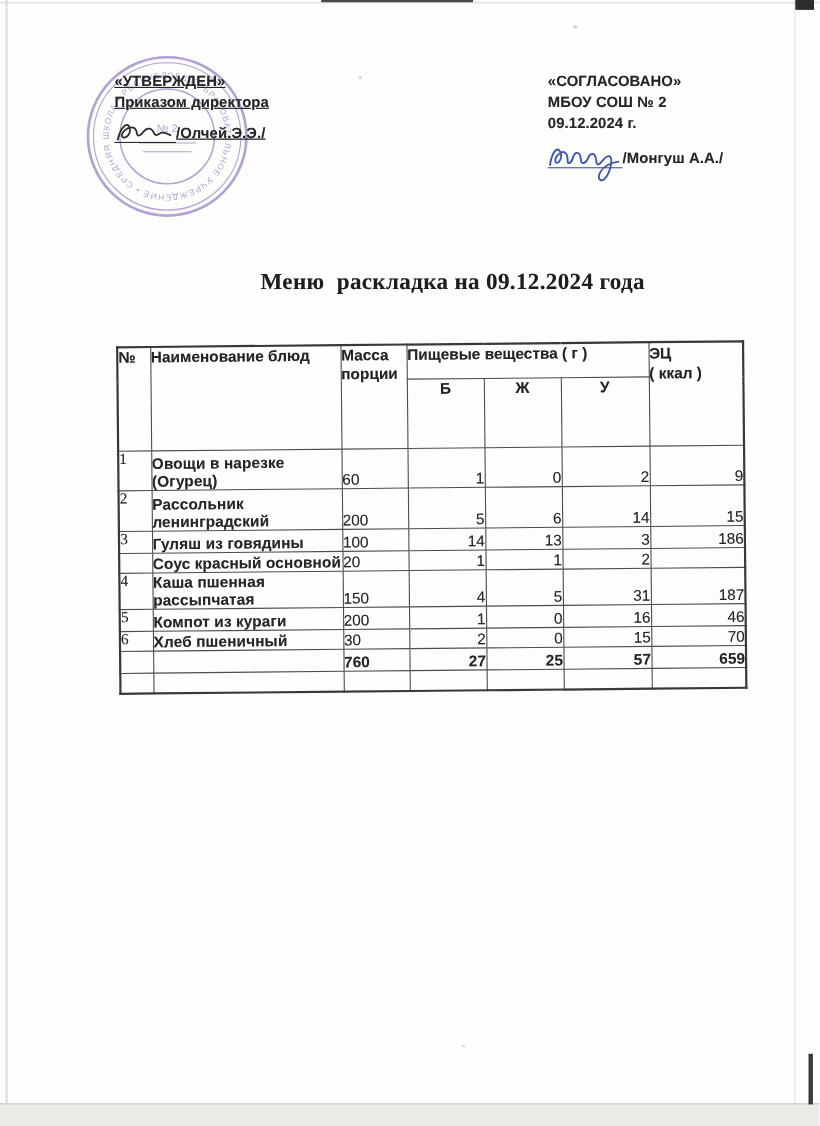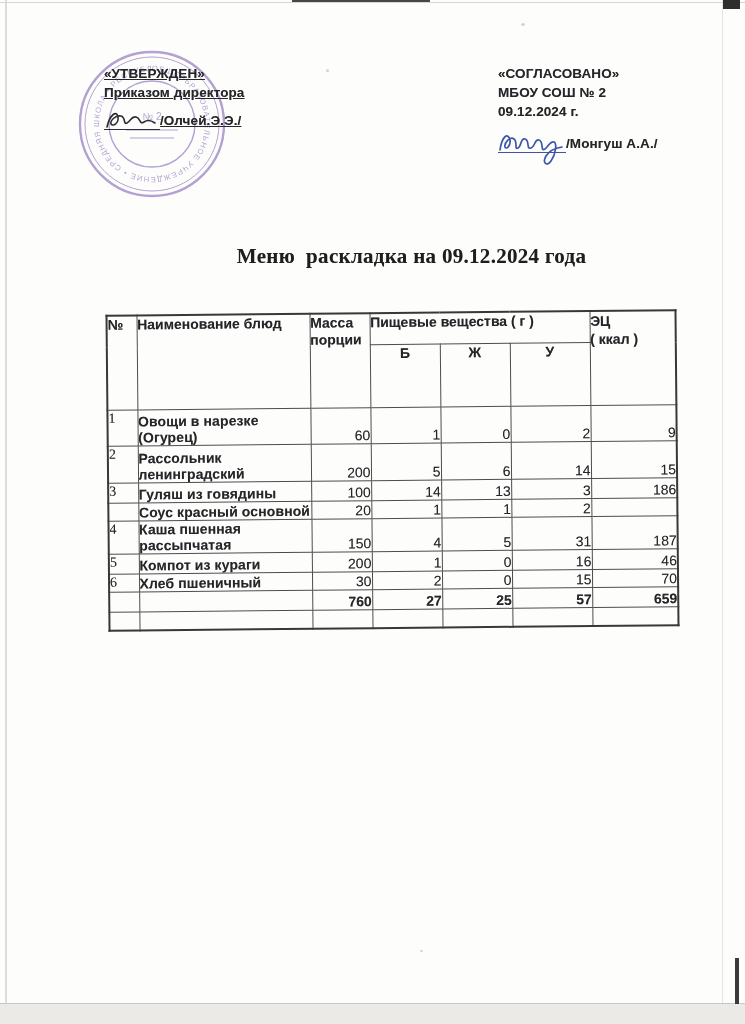--- a/index.html
+++ b/index.html
@@ -51,21 +51,21 @@
   thead th{font-weight:700;font-size:13.5px;text-align:left;vertical-align:top;color:#242428;}
   .h-num{padding:4px 0 0 7px;}
   .h-name{padding:4px 0 0 10px;}
   .h-mass{padding:4px 0 0 8px;line-height:17px;}
   .h-nutr{padding:4px 0 0 8px;height:30px;}
   .h-sub{height:62px;text-align:center;padding-top:5px;}
   .h-ec{padding:16px 0 0 22px;line-height:18px;}
   tbody td,tfoot td{vertical-align:bottom;color:#26262a;}
   td.c-num{vertical-align:top;font-family:"Liberation Serif",serif;font-size:15px;padding:1px 0 0 7px;font-weight:400;}
   td.c-name{padding:0 0 3px 12px;font-weight:700;font-size:13.8px;letter-spacing:.1px;}
-  td.c-mass{text-align:right;padding:0 14px 3px 0;}
+  td.c-mass{padding:0 14px 3px 0;}
   td.c-b{text-align:right;padding:0 28px 3px 0;}
   td.c-zh{text-align:right;padding:0 22px 3px 0;}
   td.c-u{text-align:right;padding:0 10px 3px 0;}
   td.c-ec{text-align:right;padding:0 8px 3px 0;}
   tbody tr:nth-child(1){height:36px}
   tbody tr:nth-child(2){height:37px}
   tbody tr:nth-child(3){height:20px}
   tbody tr:nth-child(4){height:18px}
   tbody tr:nth-child(5){height:25px}
   tbody tr:nth-child(6){height:20px}

